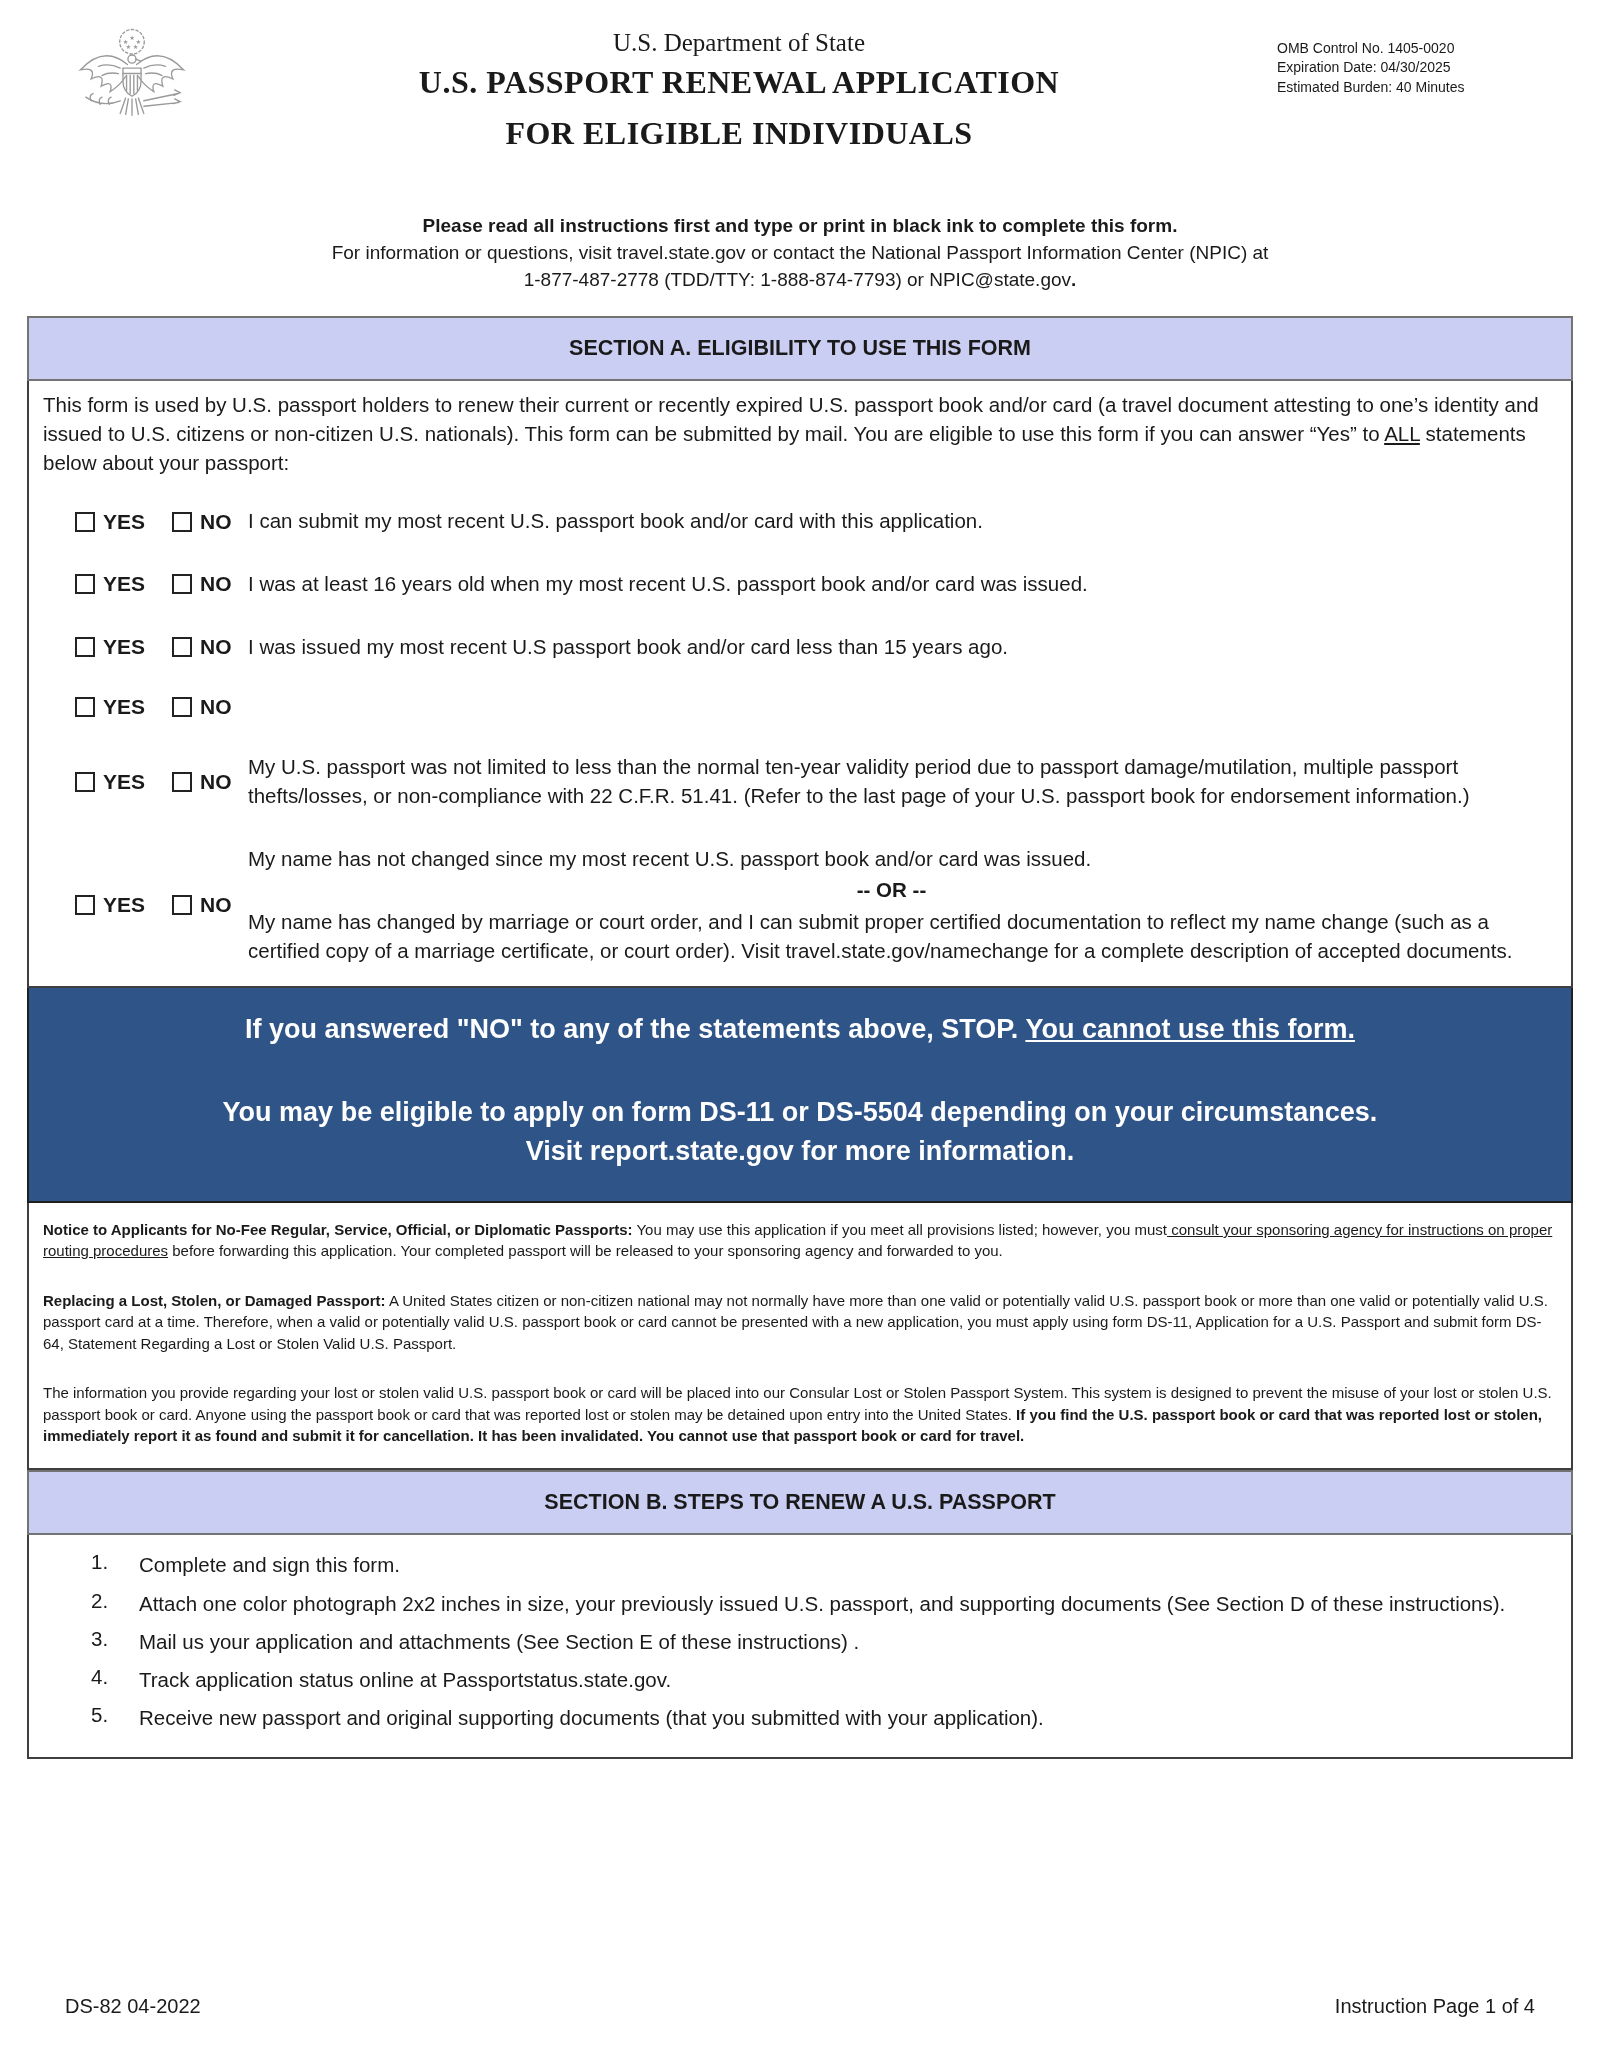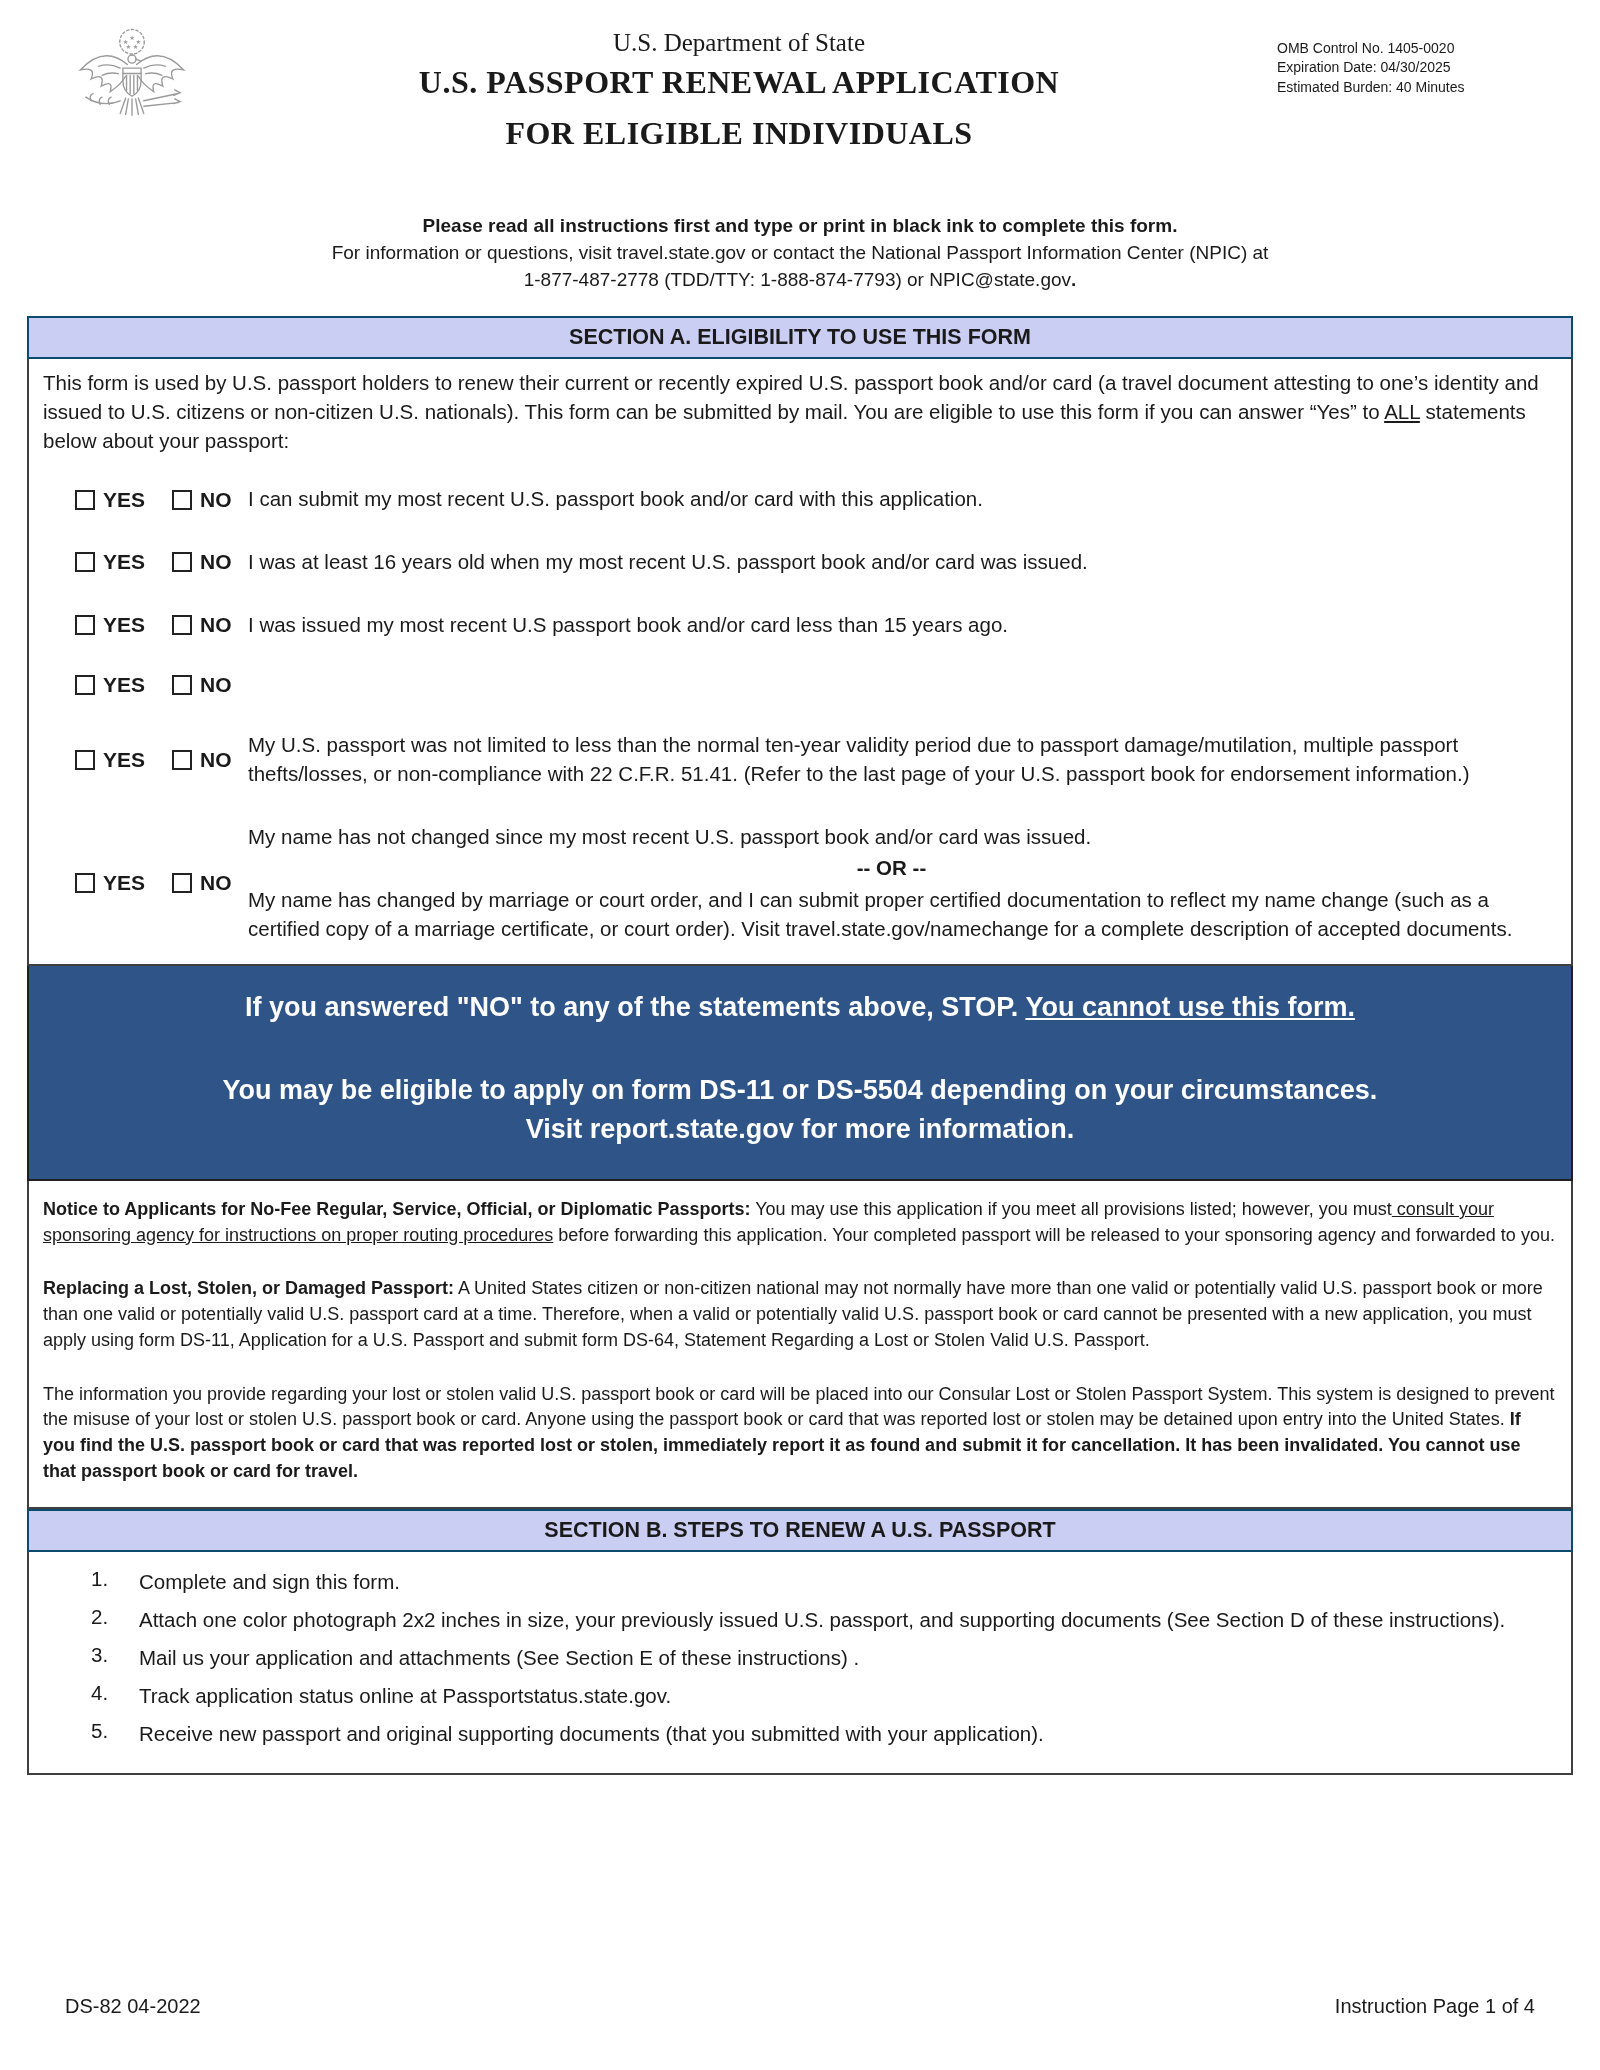--- a/index.html
+++ b/index.html
@@ -13,21 +13,21 @@
   .title-block { flex:1; text-align:center; font-family:"Liberation Serif", serif; padding-top:4px; }
   .dept { font-size:25px; }
   .main-title { font-size:32px; font-weight:bold; line-height:1.6; letter-spacing:.5px; }
   .omb-block { width:262px; flex:none; font-size:14px; line-height:1.38; padding-top:14px; }
 
   
   .intro { text-align:center; font-size:19px; line-height:1.42; margin-top:54px; }
   .intro .b { font-weight:bold; }
 
   
-  .bar { background:#cbcef3; border:2px solid #0c4a6e; text-align:center; font-weight:bold; font-size:21.5px; padding:7px 0; }
+  .bar { background:#cbcef3; border:2px solid #737373; text-align:center; font-weight:bold; font-size:21.5px; padding:18px 0; }
   .bar-a { margin-top:22px; }
   .boxed { border:2px solid #3f3f3f; border-top:none; }
 
   .content-a { font-size:20.5px; padding:8px 12px 6px; }
   .a-intro { line-height:1.4; margin:2px 2px 0; }
   .u { text-decoration:underline; }
 
   .rows { padding:30px 18px 0 34px; }
   .row { display:grid; grid-template-columns:97px 76px 1fr; align-items:center; margin-bottom:34px; }
   .row-last { margin-bottom:14px; }
@@ -36,21 +36,21 @@
   .statement { line-height:1.4; padding-right:6px; }
   .or-divider { text-align:center; font-weight:bold; margin:3px 0; }
 
   
   .banner { background:#2f5488; color:#ffffff; border:2px solid #1f1f1f; border-top:none; text-align:center; font-weight:bold; font-size:27px; padding:16px 40px 30px; }
   .banner .b1 { line-height:1.45; margin:6px 0 0; }
   .banner .b2 { margin-top:44px; line-height:1.45; }
   .banner .b3 { line-height:1.45; }
 
   
-  .notice { font-size:18px; line-height:1.43; padding:16px 14px 22px; }
+  .notice { font-size:15px; line-height:1.43; padding:16px 14px 22px; }
   .notice p { margin:0; }
   .notice p + p { margin-top:28px; }
   .bold { font-weight:bold; }
 
   
   .steps { font-size:20.5px; padding:10px 24px 16px 62px; }
   .step { display:flex; margin:5px 0 9px; }
   .step-num { width:48px; flex:none; }
   .step-text { flex:1; line-height:1.42; }
 

